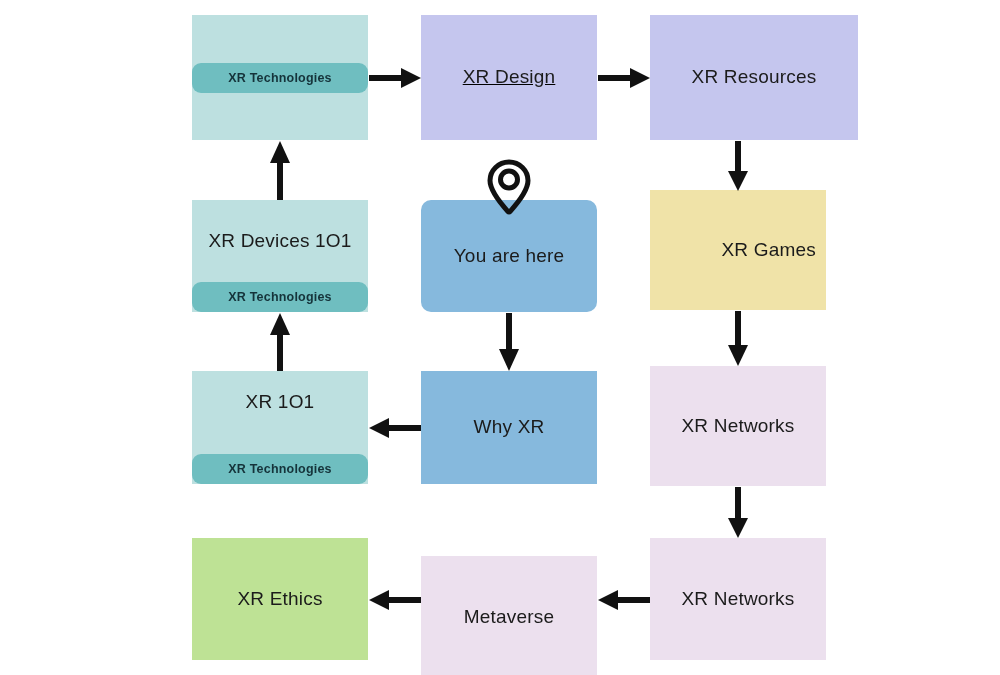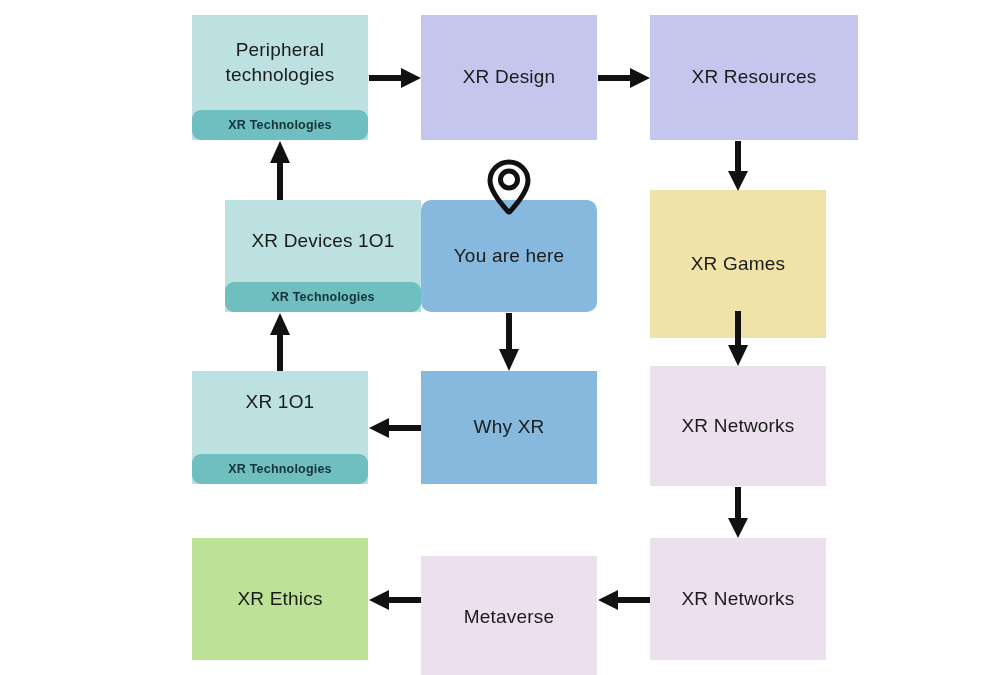--- a/index.html
+++ b/index.html
@@ -66,43 +66,41 @@
     position: absolute;
   }
   .pin svg { display: block; }
 </style>
 </head>
 <body>
 
 <div id="canvas">
 
   <div class="node" style="left:192px; top:15px; width:176px; height:125px; background:#bde0e0;">
-    <div class="node-title">Peripheral
-technologies</div>
     <div class="node-band" style="background:#6fbec0;">XR Technologies</div>
   </div>
 
-  <div class="node" style="left:421px; top:15px; width:176px; height:125px; background:#c5c6ee;">
+  <div class="node" style="left:421px; top:15px; width:176px; height:125px; background:#c5c6ee;text-decoration:underline;">
     <div class="node-title">XR Design</div>
   </div>
 
   <div class="node" style="left:650px; top:15px; width:208px; height:125px; background:#c5c6ee;">
     <div class="node-title">XR Resources</div>
   </div>
 
-  <div class="node" style="left:192px; top:200px; width:196px; height:112px; background:#bde0e0;margin-left:33px;">
+  <div class="node" style="left:192px; top:200px; width:176px; height:112px; background:#bde0e0;">
     <div class="node-title">XR Devices 1O1</div>
     <div class="node-band" style="background:#6fbec0;">XR Technologies</div>
   </div>
 
   <div class="node" style="left:421px; top:200px; width:176px; height:112px; background:#86b9dd;border-radius:10px;">
     <div class="node-title">You are here</div>
   </div>
 
-  <div class="node" style="left:650px; top:190px; width:176px; height:148px; background:#f0e3a8;">
+  <div class="node" style="left:650px; top:190px; width:176px; height:120px; background:#f0e3a8;align-items:flex-end;">
     <div class="node-title">XR Games</div>
   </div>
 
   <div class="node" style="left:192px; top:371px; width:176px; height:113px; background:#bde0e0;gap:20px;">
     <div class="node-title">XR 1O1</div>
     <div class="node-band" style="background:#6fbec0;">XR Technologies</div>
   </div>
 
   <div class="node" style="left:421px; top:371px; width:176px; height:113px; background:#86b9dd;">
     <div class="node-title">Why XR</div>

